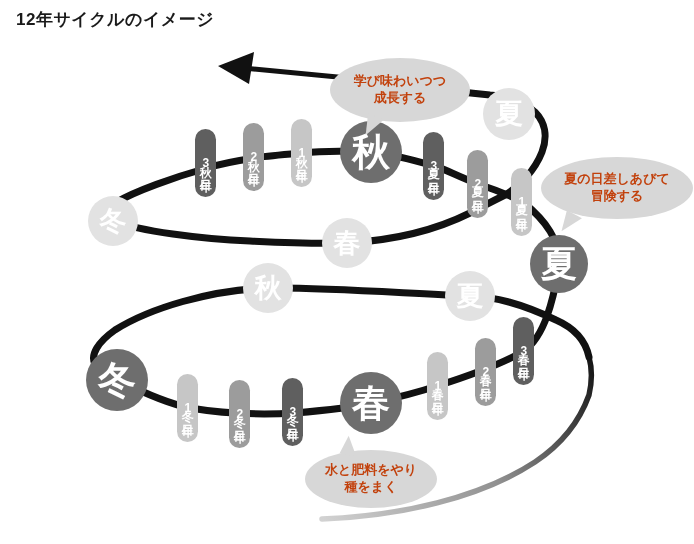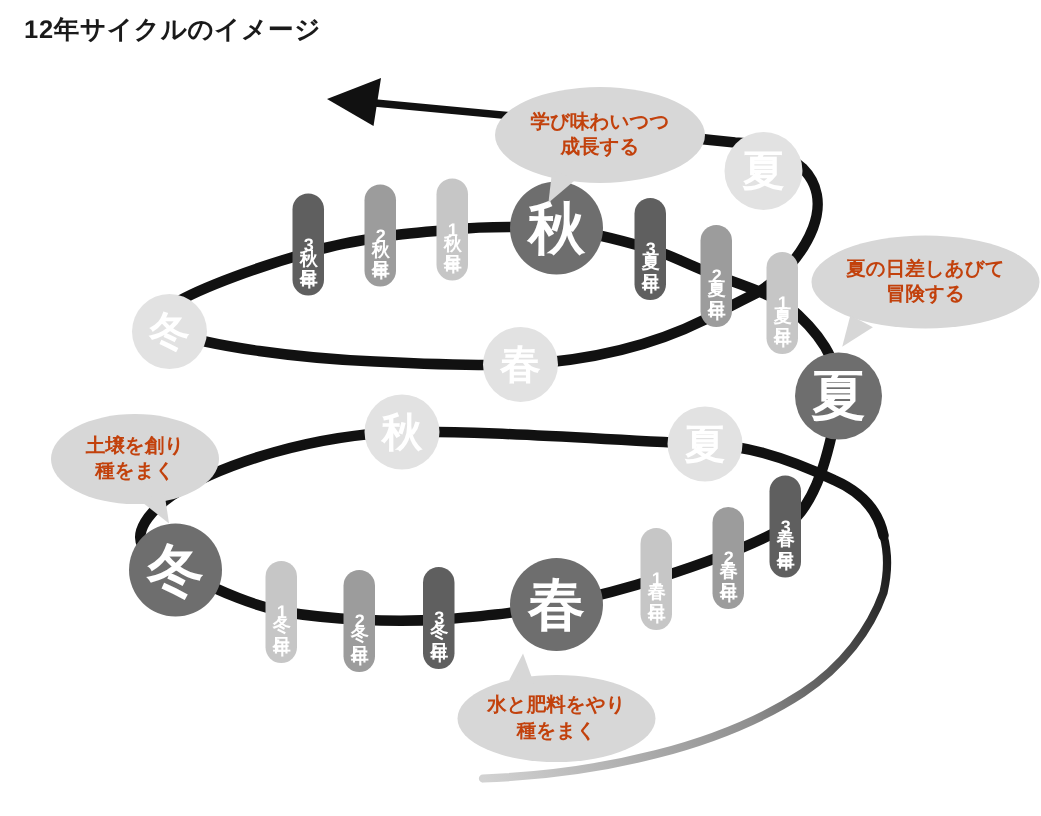--- a/index.html
+++ b/index.html
@@ -127,25 +127,20 @@
     <span>成長する</span>
     <span class="tail" style="bottom:-15px;left:34px;border-left:5px solid transparent;border-right:12px solid transparent;border-top:21px solid #d7d7d7;transform:rotate(20deg);"></span>
   </div>
 
   <div class="bubble" style="left:541px;top:157px;width:152px;height:62px;">
     <span>夏の日差しあびて</span>
     <span>冒険する</span>
     <span class="tail" style="bottom:-15px;left:20px;border-left:5px solid transparent;border-right:12px solid transparent;border-top:21px solid #d7d7d7;transform:rotate(28deg);"></span>
   </div>
 
-  <div class="bubble" style="left:34px;top:276px;width:112px;height:60px;">
-    <span>土壌を創り</span>
-    <span>種をまく</span>
-    <span class="tail" style="bottom:-15px;right:32px;border-left:12px solid transparent;border-right:5px solid transparent;border-top:21px solid #d7d7d7;transform:rotate(-22deg);"></span>
-  </div>
 
   <div class="bubble" style="left:305px;top:450px;width:132px;height:58px;">
     <span>水と肥料をやり</span>
     <span>種をまく</span>
     <span class="tail" style="top:-14px;left:36px;border-left:6px solid transparent;border-right:11px solid transparent;border-bottom:19px solid #d7d7d7;transform:rotate(10deg);"></span>
   </div>
 
 </div>
 
 </body></html>

